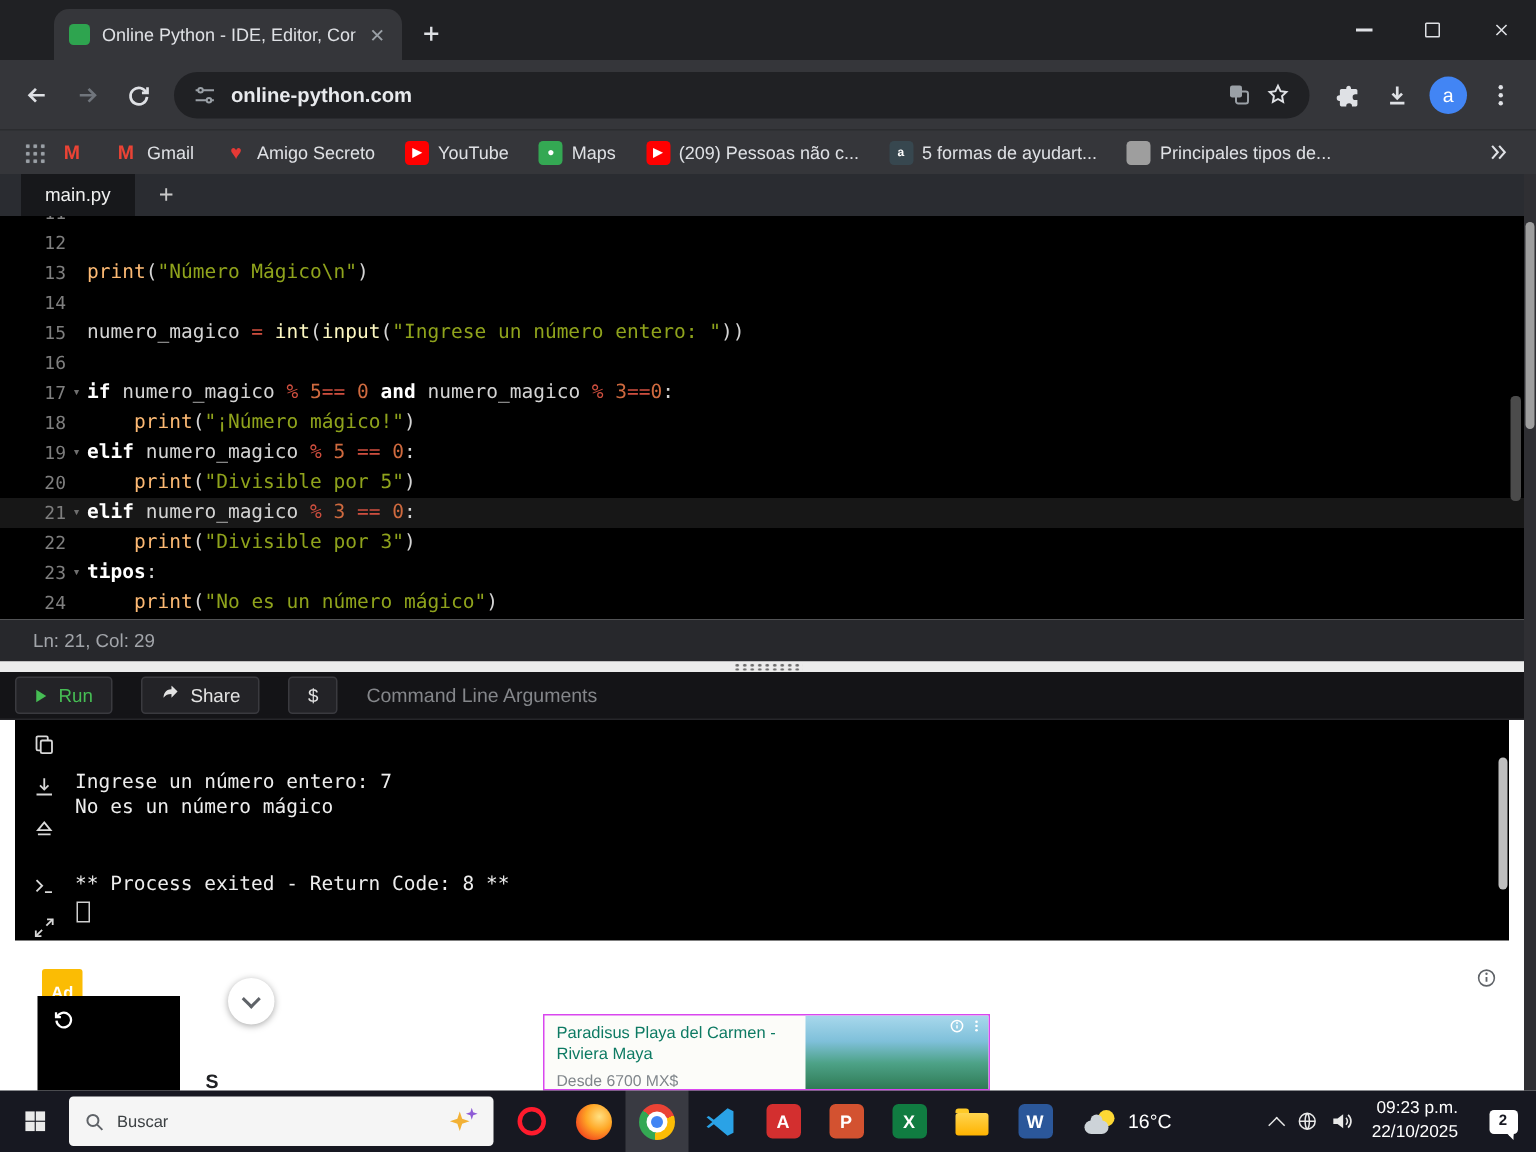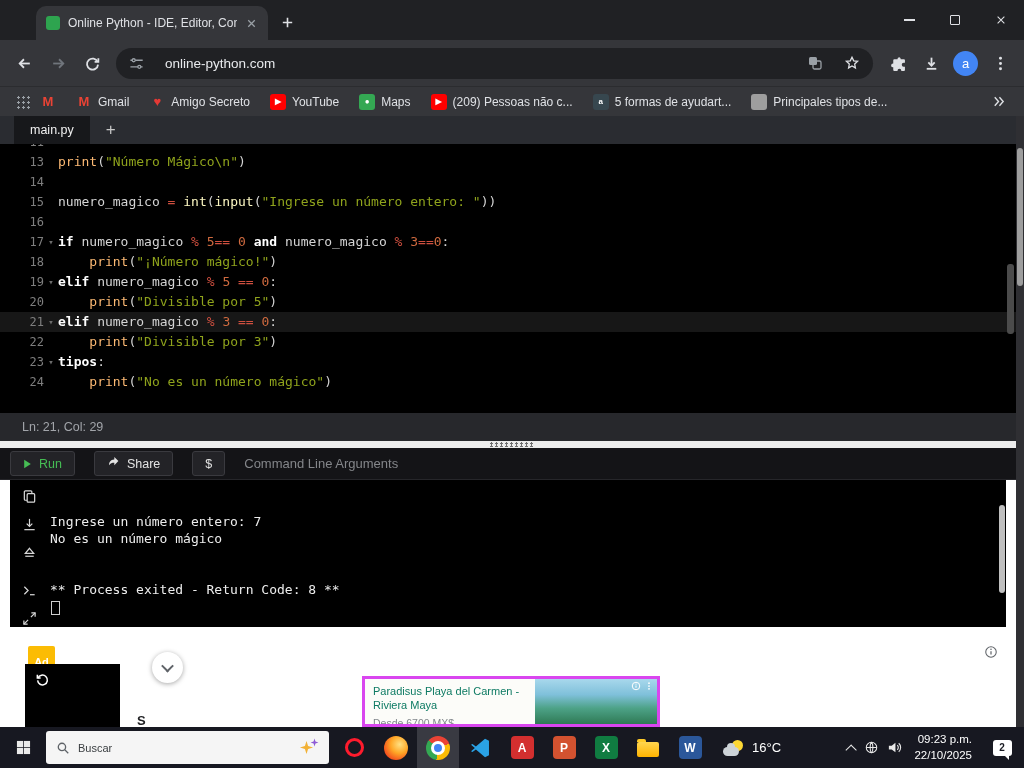--- a/index.html
+++ b/index.html
@@ -18,21 +18,21 @@
   .wc{width:46px;height:40px;display:grid;place-items:center;}
   .wc svg{width:12px;height:12px;stroke:#dfe1e5;stroke-width:1.4;fill:none;}
   .wc-min{width:11px;height:2px;background:#dfe1e5;}
   .wc-max{width:10px;height:10px;border:1.5px solid #dfe1e5;border-radius:1px;}
 
   
   .navbar{position:absolute;top:40px;left:0;width:100%;height:46px;background:#35363a;display:flex;align-items:center;padding:0 8px;gap:2px;}
   .nav-ic{width:32px;height:32px;display:grid;place-items:center;border-radius:50%;flex:none;}
   .nav-ic svg{width:17px;height:17px;stroke:#dfe1e5;stroke-width:1.7;fill:none;}
   .nav-ic.disabled svg{stroke:#70757c;}
-  .urlbar{flex:1;height:31px;background:#202124;border-radius:16px;display:flex;align-items:center;gap:21px;padding:0 13px;margin:0 6px;}
+  .urlbar{flex:1;height:31px;background:#202124;border-radius:16px;display:flex;align-items:center;gap:10px;padding:0 13px;margin:0 6px;font-weight:bold;}
   .urlbar .tune{width:15px;height:15px;stroke:#9aa0a6;stroke-width:1.4;fill:none;flex:none;}
   .url{font-size:13.5px;color:#e8eaed;flex:1;}
   .urlbar .r-ic{width:16px;height:16px;flex:none;}
   .avatar{width:25px;height:25px;border-radius:50%;background:#4285f4;color:#fff;display:grid;place-items:center;font-size:13px;margin:0 4px;}
 
   
   .bookmarksbar{position:absolute;top:86px;left:0;width:100%;height:30px;background:#35363a;border-top:1px solid #2b2c2f;display:flex;align-items:center;padding:0 10px;}
   .bm-apps{width:14px;height:14px;background-image:radial-gradient(circle,#9aa0a6 1.3px,transparent 1.4px);background-size:5px 5px;margin:0 10px 0 6px;flex:none;}
   .bm-list{display:flex;gap:20px;align-items:center;overflow:hidden;}
   .bm-item{display:flex;gap:6px;align-items:center;font-size:12px;color:#dfe1e5;white-space:nowrap;}
@@ -85,21 +85,21 @@
   .con-scroll{position:absolute;right:1px;top:25px;width:6px;height:88px;background:#bfbfbf;border-radius:3px;}
 
   
   .adsection{position:absolute;top:645px;left:0;width:1016px;height:82px;background:#fff;}
   .ad-badge{position:absolute;left:28px;top:1px;width:27px;height:32px;background:#fbbc04;color:#fff;font-size:11px;font-weight:bold;display:grid;place-items:center;border-radius:2px;}
   .ad-black{position:absolute;left:25px;top:19px;width:95px;height:63px;background:#000;}
   .ad-black svg{width:15px;height:15px;stroke:#fff;stroke-width:1.6;fill:none;margin:8px 0 0 10px;}
   .ad-collapse{position:absolute;left:152px;top:7px;width:31px;height:31px;border-radius:50%;background:#fff;box-shadow:0 1px 5px rgba(0,0,0,.35);display:grid;place-items:center;}
   .chev{width:9px;height:9px;border-right:2px solid #5f6368;border-bottom:2px solid #5f6368;transform:rotate(45deg) translate(-1px,-1px);}
   .ad-partial{position:absolute;left:137px;top:68px;font-size:13px;font-weight:bold;color:#202124;}
-  .ad-banner{position:absolute;left:362px;top:31px;width:298px;height:51px;border:3px solid #d946ef;background:#fcfcf9;display:flex;overflow:hidden;}
+  .ad-banner{position:absolute;left:362px;top:31px;width:298px;height:51px;border:1px solid #d946ef;background:#fcfcf9;display:flex;overflow:hidden;}
   .ad-copy{flex:1;padding:5px 8px 0;}
   .ad-title{font-size:11px;line-height:1.3;color:#0d7a63;}
   .ad-price{display:inline-block;margin-top:2px;font-size:10.5px;color:#80868b;border-bottom:1px solid #9aa0a6;padding-bottom:1px;}
   .ad-img{width:122px;position:relative;flex:none;background:linear-gradient(180deg,#a8d8ec 0%,#7fc0da 35%,#4da287 65%,#2f7a55 100%);}
   .corner{position:absolute;top:2px;right:3px;display:flex;gap:3px;}
   .corner svg{width:10px;height:10px;}
   .ad-info{position:absolute;left:984px;top:0;width:14px;height:14px;}
 
   
   .page-scroll{position:absolute;top:116px;right:0;width:8px;height:611px;background:#2f2f33;}
@@ -275,20 +275,25 @@
   </div>
 
   <div class="editor">
     <div class="lines">
         <div class="code-line">
           <span class="gutter">11</span>
           <span class="fold"></span>
           <span class="code"></span>
         </div>
         <div class="code-line">
+          <span class="gutter">12</span>
+          <span class="fold"></span>
+          <span class="code"></span>
+        </div>
+        <div class="code-line">
           <span class="gutter">13</span>
           <span class="fold"></span>
           <span class="code"><span class="tk-fn">print</span><span class="tk-pn">(</span><span class="tk-st">"Número Mágico\n"</span><span class="tk-pn">)</span></span>
         </div>
         <div class="code-line">
           <span class="gutter">14</span>
           <span class="fold"></span>
           <span class="code"></span>
         </div>
         <div class="code-line">

